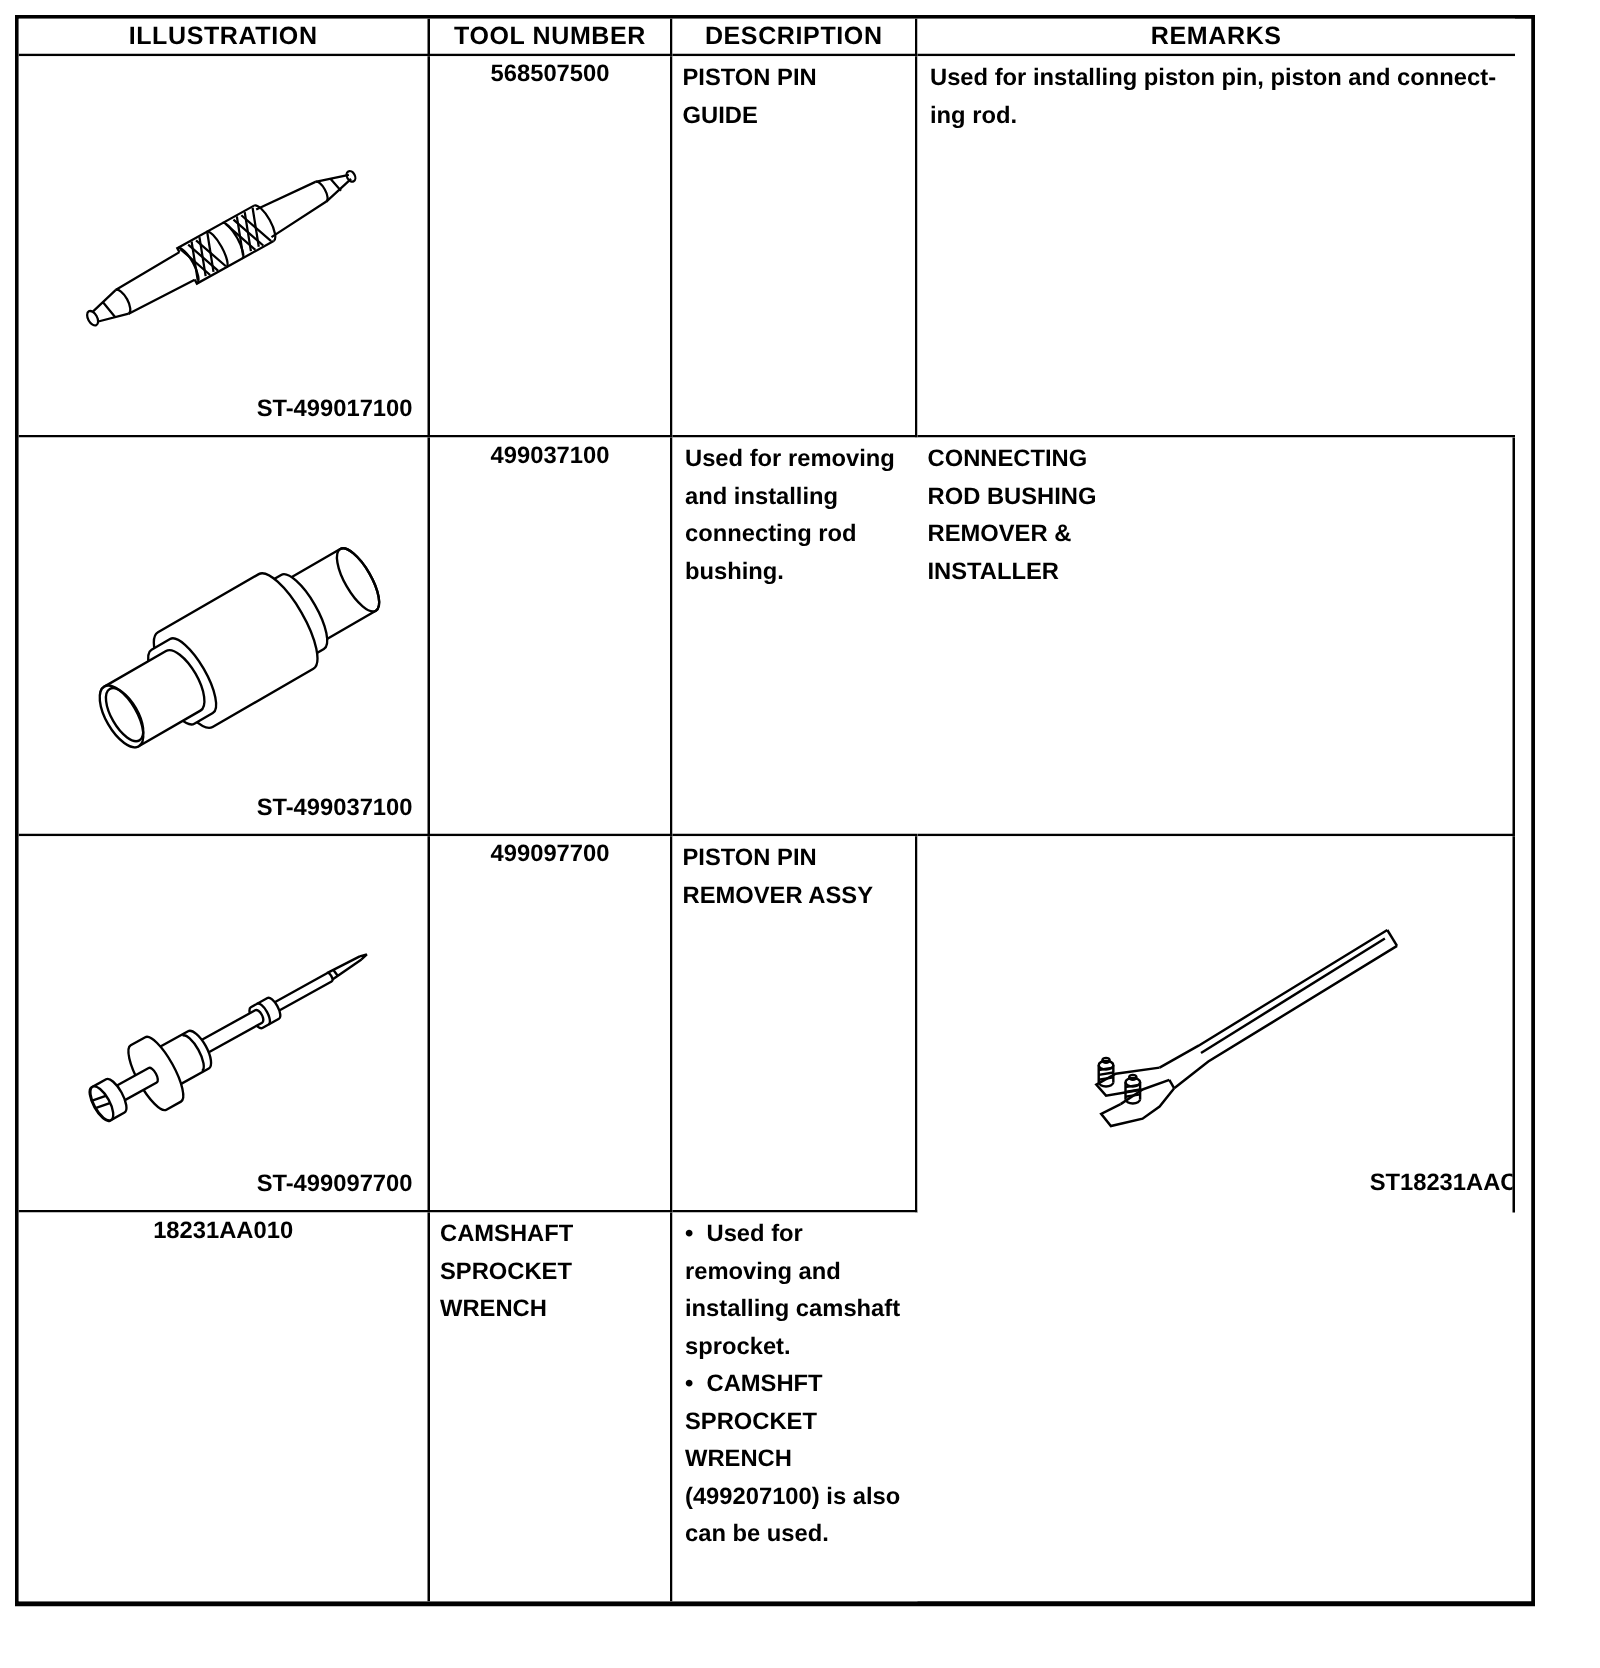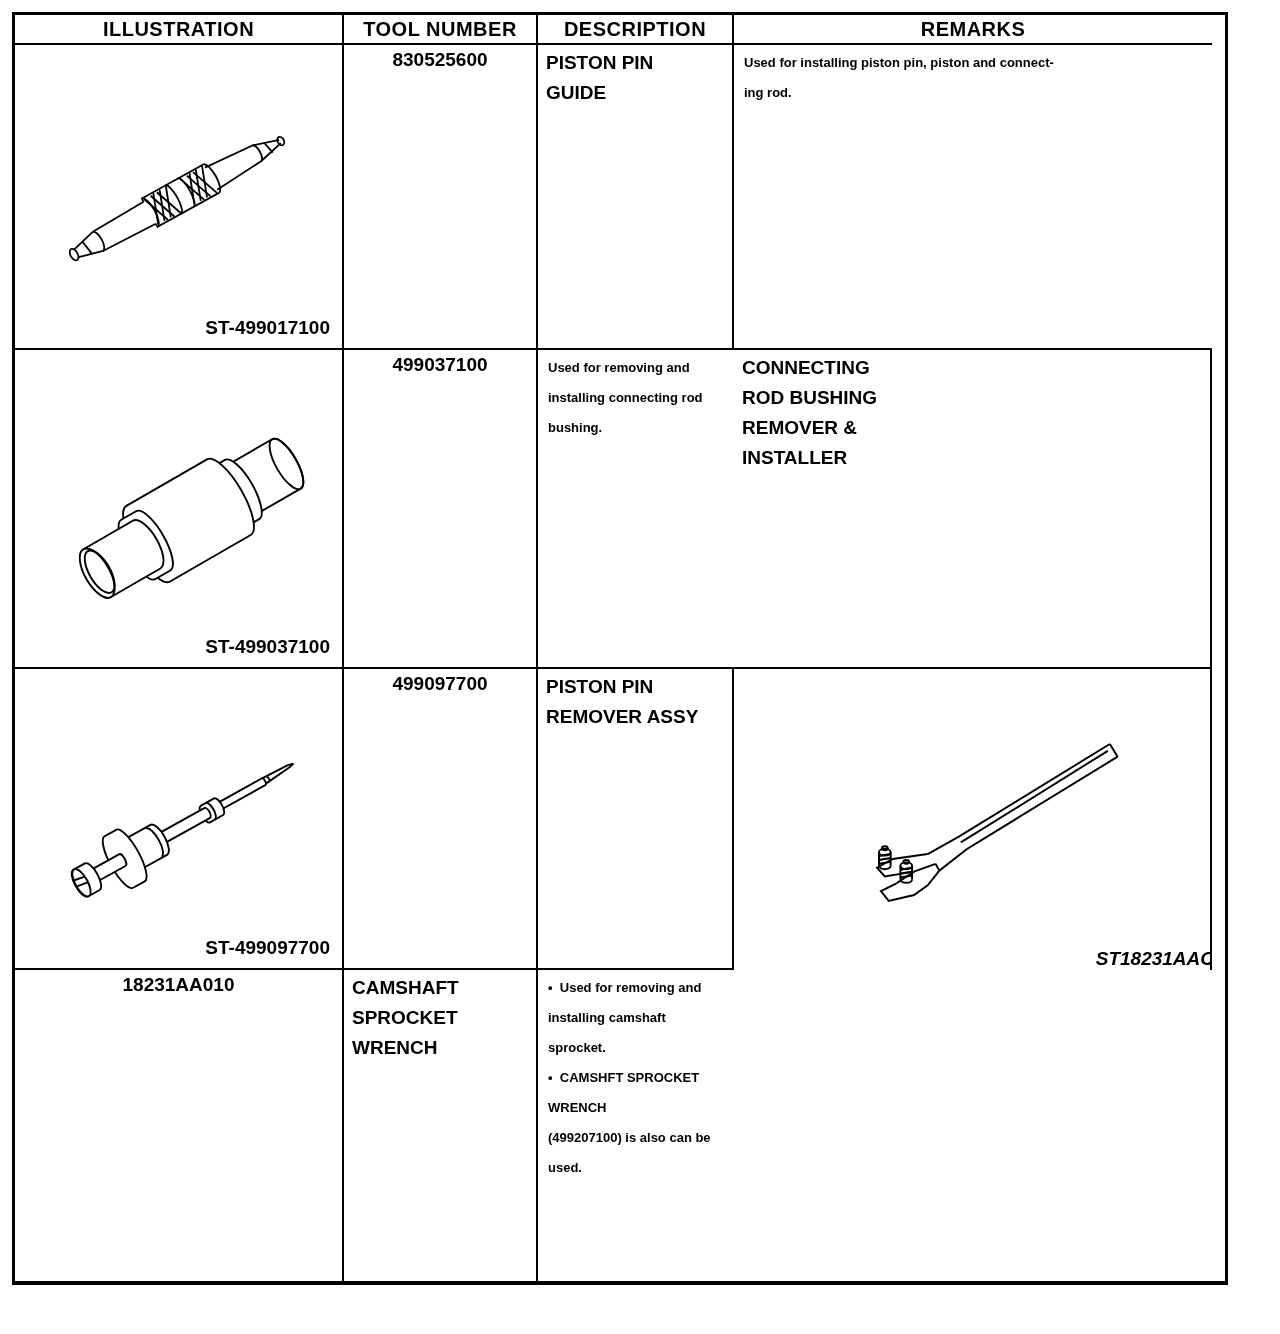--- a/index.html
+++ b/index.html
@@ -36,29 +36,29 @@
     font-size:20px;font-weight:600;letter-spacing:.5px;
   }
   .tool-cell{
     font-size:19px;font-weight:600;text-align:center;padding-top:4px;
   }
   .desc-cell{
     font-size:19px;font-weight:600;line-height:30px;
     padding:3px 16px 0 8px;white-space:pre-wrap;
   }
   .remarks-cell{
-    font-size:13px;font-weight:600;line-height:30px;
+    font-size:19px;font-weight:600;line-height:30px;
     padding:3px 10px 0 10px;white-space:pre-wrap;
   }
   .illu-cell svg{position:absolute;left:0;top:0;width:100%;height:100%;}
   .illu-label{
     position:absolute;right:12px;bottom:9px;
     font-size:19px;font-weight:600;white-space:nowrap;margin-left:16px;
   }
-  .illu-label.clipped{right:-4px;bottom:0;font-style:italic;}
+  .illu-label.clipped{right:-4px;bottom:12px;}
   .ln{stroke:#000;stroke-width:2;fill:none;}
   .cap{stroke:#000;stroke-width:2;fill:#fff;}
 </style>
 </head>
 <body>
 
 <div class="tool-table">
 
   <div class="cell header-cell">ILLUSTRATION</div>
   <div class="cell header-cell">TOOL NUMBER</div>
@@ -80,21 +80,21 @@
         <path d="M12,16 L24,-17 M20,16 L32,-17 M28,16 L40,-17"></path>
         <path d="M12,-16 L24,17 M20,-16 L32,17 M28,-16 L40,17"></path>
         <path d="M42,-14 L100,-10 M42,14 L100,10"></path>
         <path d="M100,-10 A4,10 0 0 1 100,10"></path>
         <path d="M100,-10 L129,-1 M100,10 L129,3 M113,-6 L116,8"></path>
         <ellipse cx="130" cy="1" rx="3.5" ry="5"></ellipse>
       </g>
     </svg>
     <span class="illu-label">ST-499017100</span>
   </div>
-  <div class="cell tool-cell">830525600</div>
+  <div class="cell tool-cell">568507500</div>
   <div class="cell desc-cell">PISTON PIN
 GUIDE</div>
   <div class="cell remarks-cell last-col">Used for installing piston pin, piston and connect-
 ing rod.</div>
 
   <div class="cell illu-cell">
     <svg viewBox="0 0 327 317">
       <g transform="translate(176,169) rotate(-30) scale(0.95)">
         <path class="cap" d="M58,-30 L116,-30 A11,30 0 0 1 116,30 L58,30 A11,30 0 0 1 58,-30 Z"></path>
         <ellipse class="ln" cx="116" cy="0" rx="11" ry="30"></ellipse>

